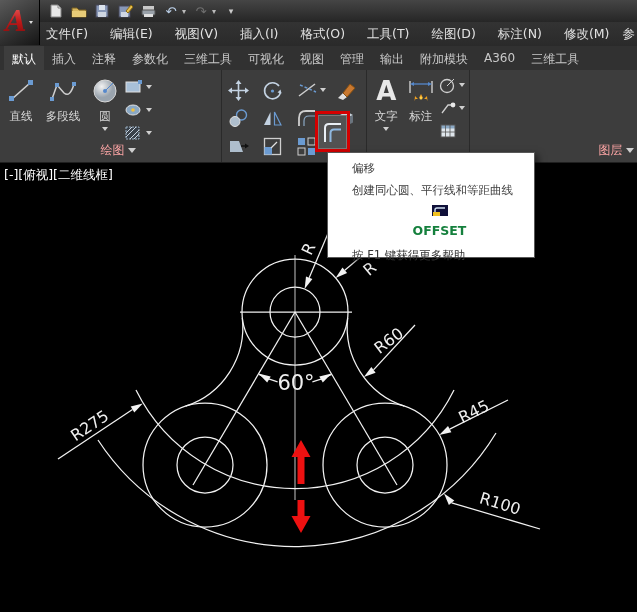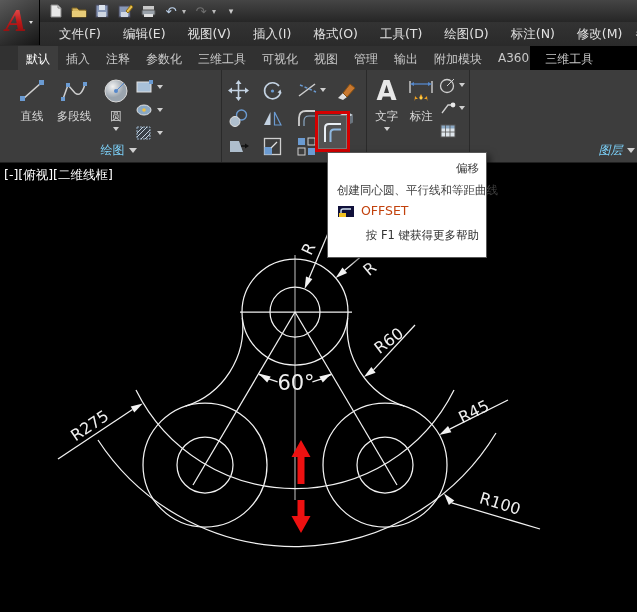--- a/index.html
+++ b/index.html
@@ -16,36 +16,36 @@
     display:flex; align-items:center; justify-content:center; cursor:pointer; }
   .qat { display:flex; align-items:center; gap:7px; margin-left:48px; }
   .qat .qi { width:16px; height:15px; display:flex; align-items:center; justify-content:center; }
   .qat .chev { color:#bbb; font-size:8px; margin-left:-4px; }
   .titles { position:absolute; left:310px; top:0; height:22px; display:flex; gap:28px;
     align-items:center; color:#efefef; font-size:12.5px; white-space:nowrap; }
 
   
   .menubar { position:absolute; top:22px; left:0; width:637px; height:24px;
     background:linear-gradient(#333,#2a2a2a); display:flex; align-items:center;
-    padding-left:48px; color:#e2e2e2; font-size:12.5px; z-index:4; }
+    padding-left:48px; color:#e2e2e2; font-size:12.5px; z-index:4;justify-content:flex-end; }
   .menu-item { padding:3px 11px; cursor:pointer; white-space:nowrap; }
 
   
-  .tabbar { position:absolute; top:46px; left:0; width:530px; height:24px;
-    background:#313131; display:flex; align-items:stretch; padding-left:18px;
+  .tabbar { position:absolute; top:46px; left:0; width:637px; height:24px;
+    background:#313131; display:flex; align-items:stretch; padding-left:4px;
     color:#c9c9c9; font-size:12px; z-index:4; }
   .tab { padding:5px 8px 0; cursor:pointer; white-space:nowrap; }
   .tab.active { background:#3d3d3d; color:#fff; }
 
   
   .ribbon { position:absolute; top:70px; left:0; width:637px; height:93px;
     background:#3d3d3d; border-bottom:1px solid #1f1f1f; display:flex; z-index:3; }
   .panel { position:relative; height:100%; border-right:1px solid #2a2a2a; }
   .panel-label { position:absolute; bottom:3px; left:16px; right:0; text-align:center;
-    color:#7dd3fc; font-size:12px; cursor:pointer; }
+    color:#fca5a5; font-size:12px; cursor:pointer; }
   .caret { display:inline-block; width:0; height:0; border-left:4px solid transparent;
     border-right:4px solid transparent; border-top:5px solid #cfcfcf; margin-left:4px;
     vertical-align:middle; }
   .caret.sm { border-left-width:3px; border-right-width:3px; border-top-width:4px; margin:0; }
 
   .big-tool { display:flex; flex-direction:column; align-items:center; width:38px;
     padding-top:6px; cursor:pointer; color:#d8d8d8; font-size:11.5px; }
   .big-tool .ticon { height:30px; display:flex; align-items:center; }
   .big-tool .tlabel { margin-top:3px; white-space:nowrap; }
   .small-col { display:flex; flex-direction:column; justify-content:flex-start;
@@ -64,27 +64,27 @@
 
   
   .canvas { position:absolute; top:163px; left:0; width:637px; height:449px;
     background:#000; z-index:1; }
   svg.drawing { position:absolute; left:0; top:0; width:637px; height:449px; }
   .vp-label { position:absolute; top:4px; left:4px; display:flex; color:#fff;
     font-size:12.5px; z-index:2; }
   .vp-label span { cursor:pointer; }
 
   
-  .tooltip { position:absolute; left:327px; top:152px; width:160px; height:106px;
+  .tooltip { position:absolute; left:327px; top:152px; width:208px; height:106px;
     background:#fff; border:1px solid #585858; box-shadow:3px 3px 7px rgba(0,0,0,.55);
-    z-index:30; padding:8px 7px 6px 9px; color:#404040; font-size:11.5px;text-align:right; }
+    z-index:30; padding:8px 7px 6px 24px; color:#404040; font-size:11.5px; }
   .tt-title { margin-bottom:7px; }
   .tt-desc { margin-bottom:5px; white-space:nowrap; }
-  .tt-cmd { display:flex; align-items:center; gap:6px; font-weight:normal; color:#c2410c;
-    font-size:12.5px; margin-bottom:10px; }
+  .tt-cmd { display:flex; align-items:center; gap:6px; font-weight:bold; color:#15803d;
+    font-size:12.5px; margin-bottom:10px;flex-direction:column; }
   .tt-help { color:#333; }
   .tt-help b { font-weight:normal; }
 
   text.dim { fill:#f0f0f0; font-family:"DejaVu Sans",sans-serif; }
 </style>
 </head>
 <body>
 
 <div class="stage">
 
@@ -168,21 +168,21 @@
     <span class="tab">视图</span>
     <span class="tab">管理</span>
     <span class="tab">输出</span>
     <span class="tab">附加模块</span>
     <span class="tab">A360</span>
     <span class="tab">三维工具</span>
   </div>
 
   <div class="ribbon">
 
-    <div class="panel" style="width:240px;padding-left:11px;">
+    <div class="panel" style="width:240px;">
       <div style="display:flex;padding-left:2px;">
         <div class="big-tool">
           <span class="ticon">
             <svg width="28" height="26">
                 <line x1="5" y1="21" x2="23" y2="5" stroke="#cfcfcf" stroke-width="1.6"></line>
                 <rect x="2" y="18" width="5" height="5" fill="#6b9bd2"></rect>
                 <rect x="21" y="2" width="5" height="5" fill="#6b9bd2"></rect>
               </svg>
             </span>
           <span class="tlabel">直线</span>
@@ -369,21 +369,21 @@
                 <path d="M2 9 h14 M6.5 2 v12 M11 2 v12" stroke="#555" stroke-width=".8"></path>
                 <rect x="2" y="2" width="14" height="12" fill="none" stroke="#555"></rect>
               </svg>
           </div>
         </div>
       </div>
     </div>
 
     <div class="panel" style="width:181px;border-right:none;">
 
-      <div class="panel-label" style="text-align:center;padding-left:110px;font-style:italic;">
+      <div class="panel-label" style="text-align:center;padding-left:110px;">
         <span>图层</span><span class="caret"></span>
       </div>
     </div>
   </div>
 
   <div class="offset-btn">
     <svg width="26" height="30">
       <path d="M5 25 V11 Q5 7 9 7 H21" fill="none" stroke="#e9eff5" stroke-width="2"></path>
       <path d="M10.5 25 V16 Q10.5 12.5 14 12.5 H21" fill="none" stroke="#8fb8e0" stroke-width="2"></path>
     </svg>

